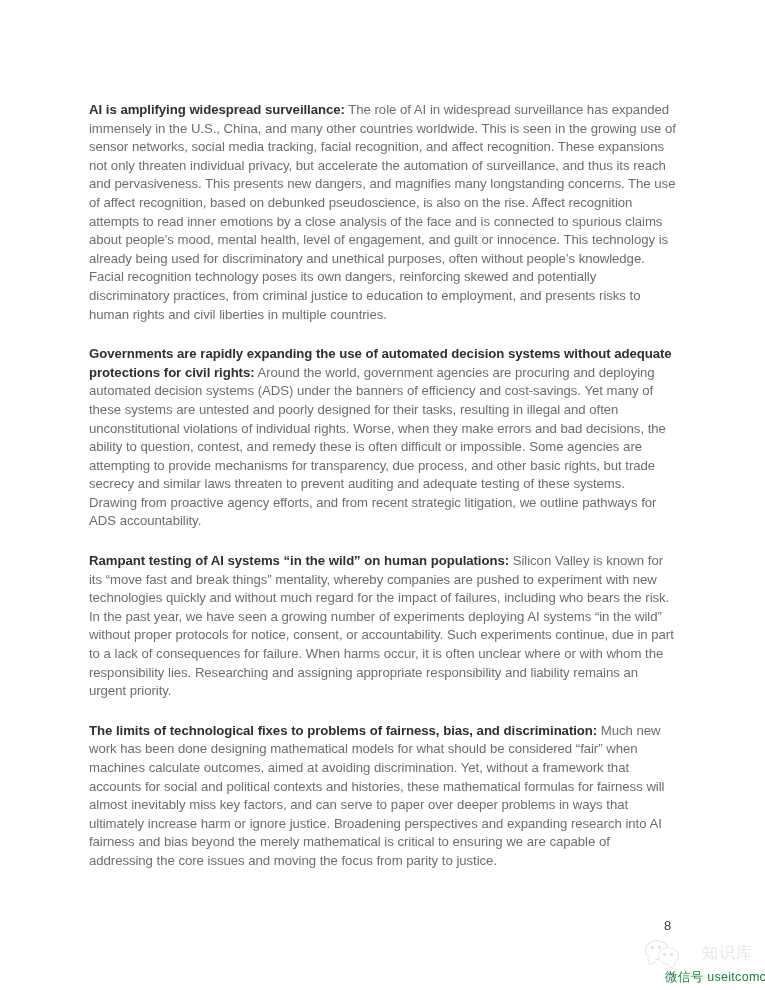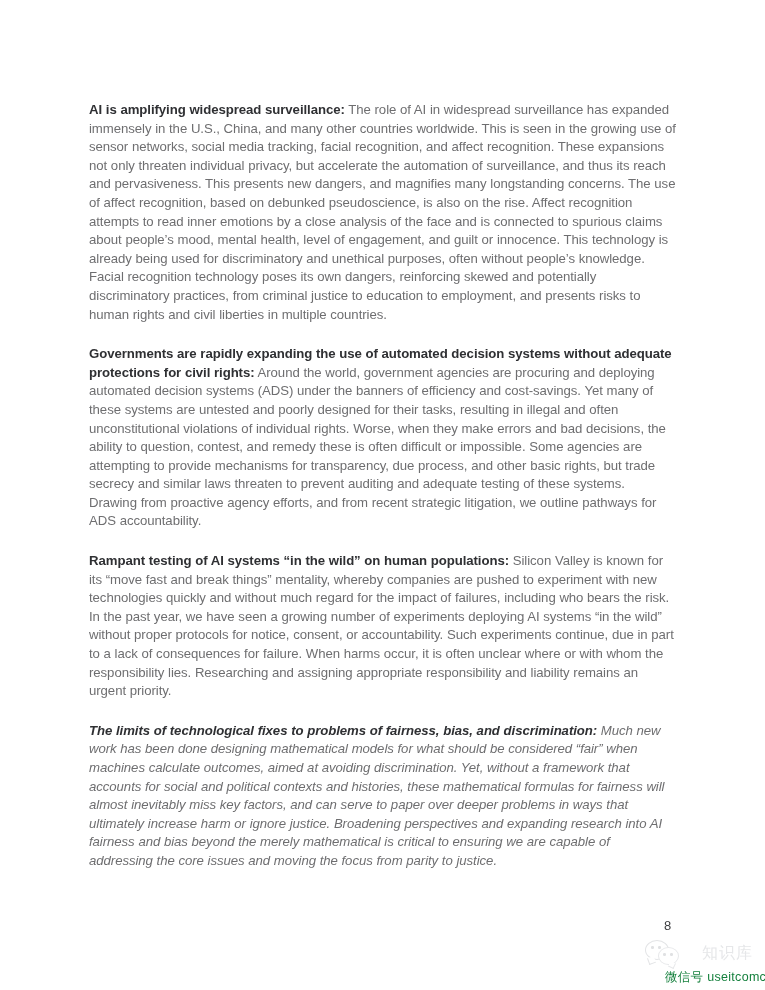--- a/index.html
+++ b/index.html
@@ -38,21 +38,20 @@
     font-size: 13.2px;
     line-height: 18.6px;
     color: #6e6e70;
     text-align: left;
     letter-spacing: -0.005em;
     word-spacing: 0.01em;
   }
 
   .para:last-child {
     margin-bottom: 0;
-    font-style: italic;
   }
 
   .lead {
     font-weight: bold;
     color: #2f3033;
   }
   .page-number-inner {
     position: absolute;
     left: 664px;
     top: 906px;

